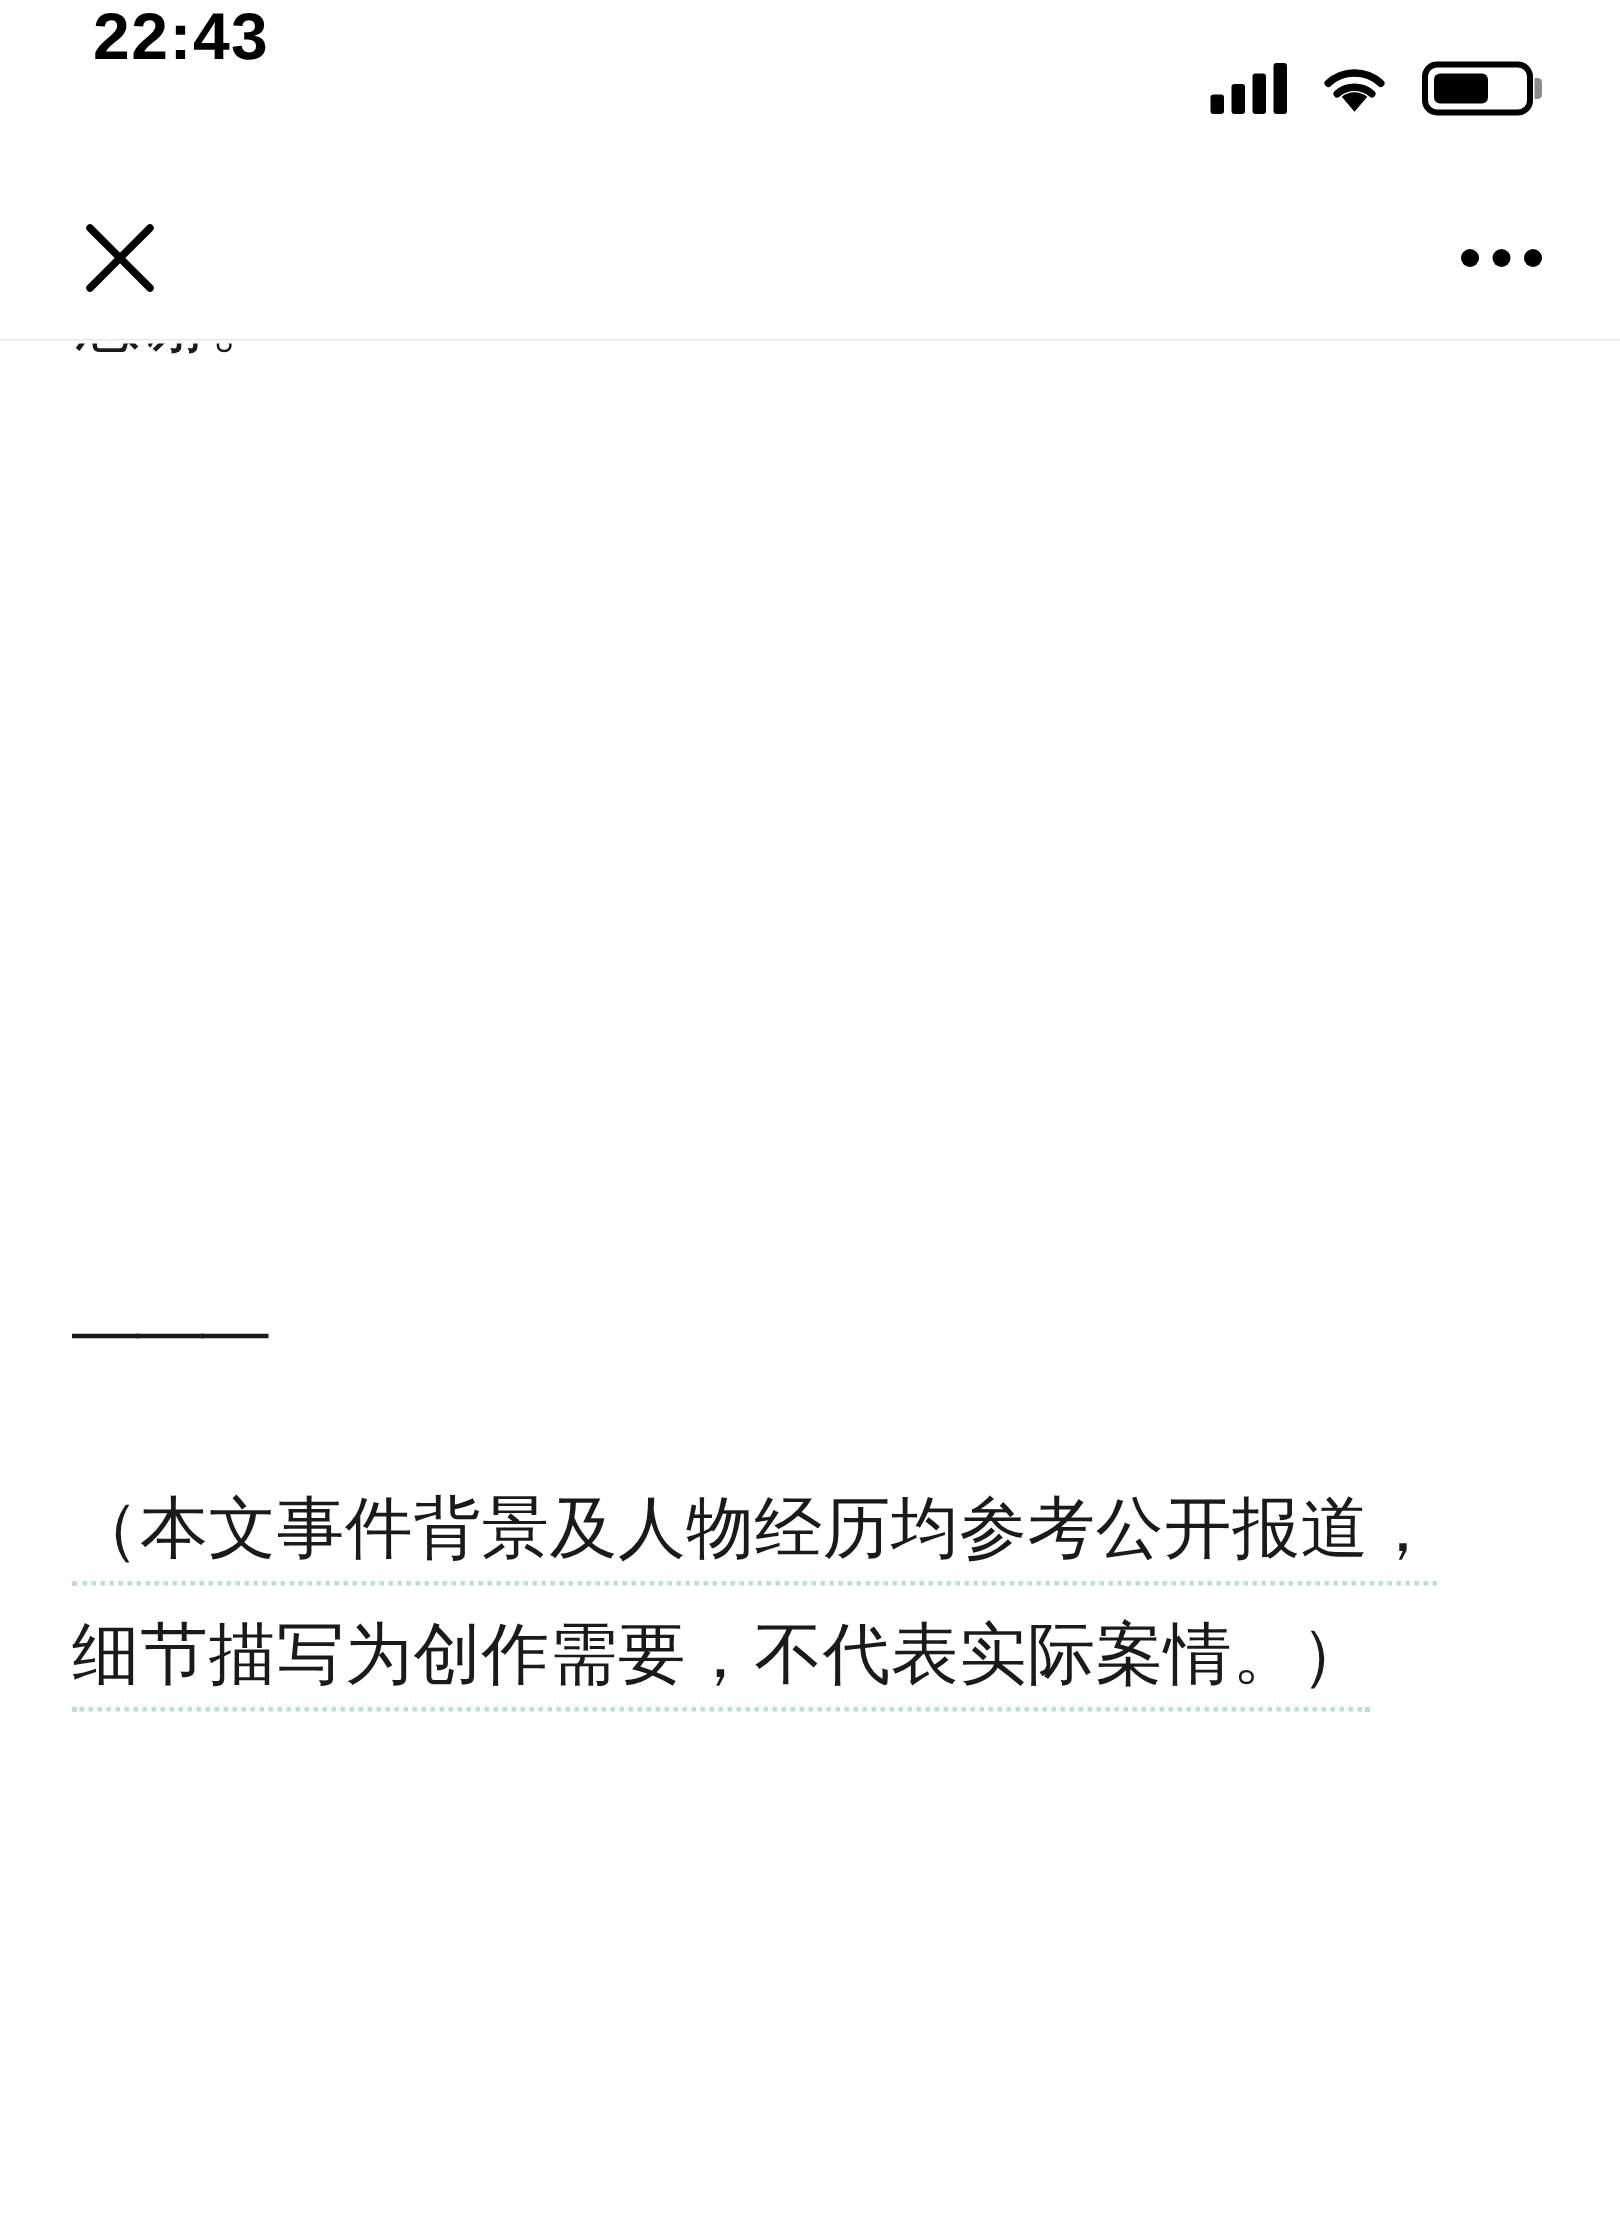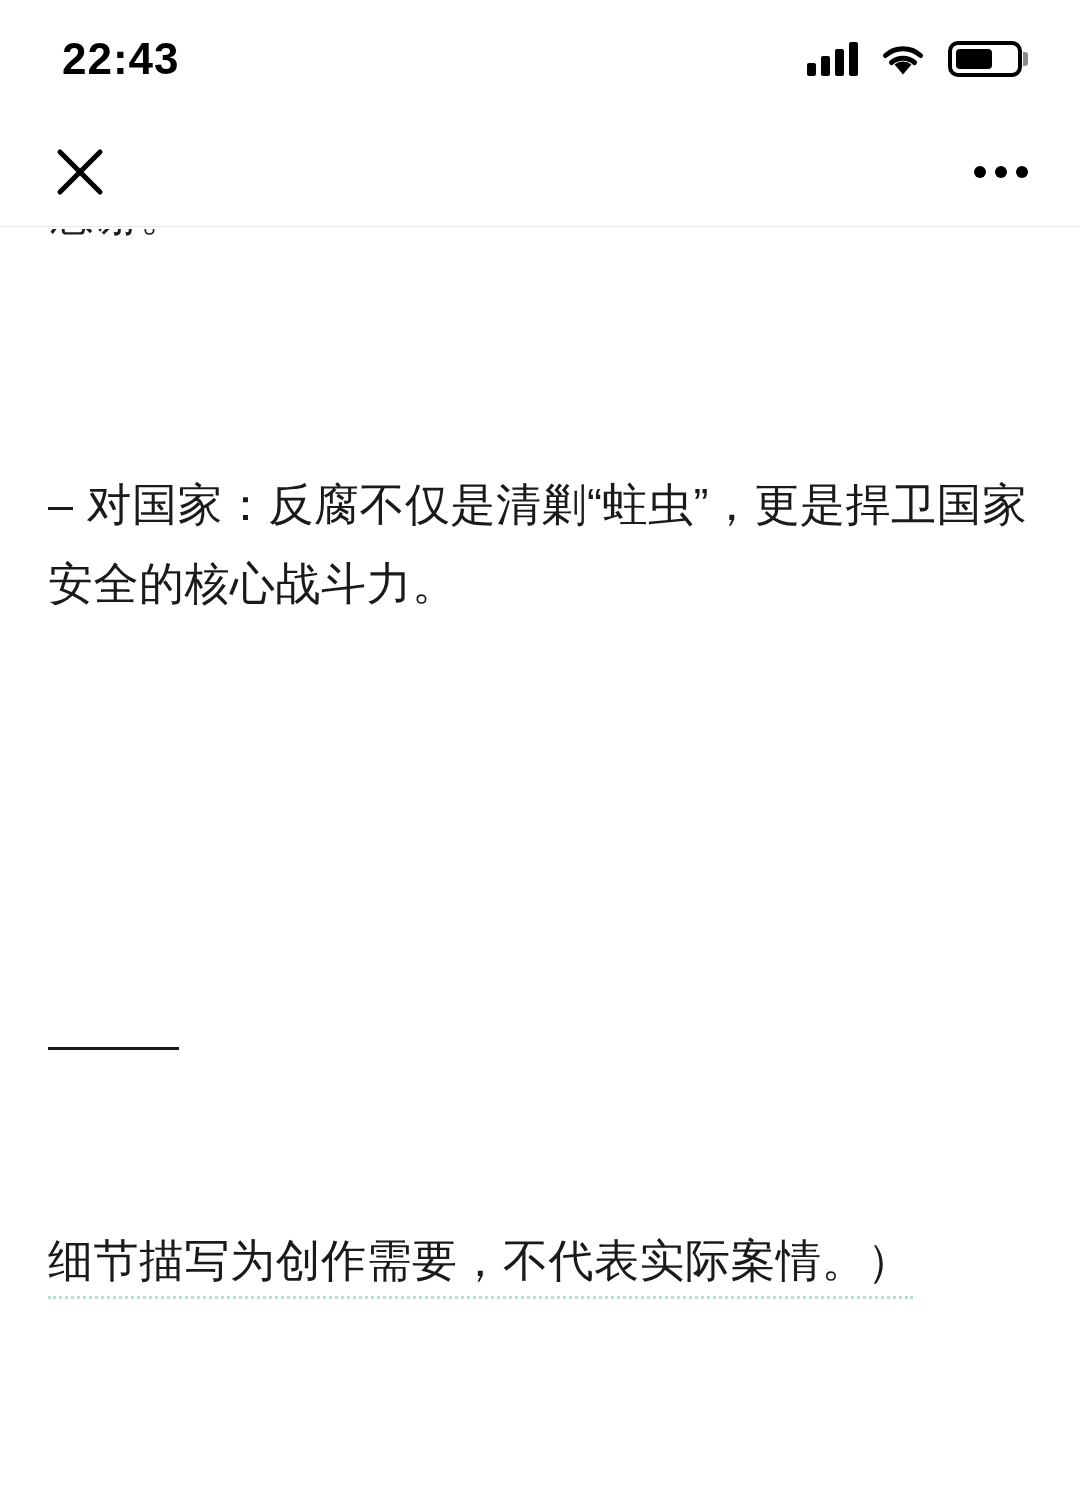--- a/index.html
+++ b/index.html
@@ -13,21 +13,20 @@
     font-family: "Liberation Sans", sans-serif;
     color: #1a1a1a;
     overflow: hidden;
     position: relative;
   }
 
   
   .status-bar {
     height: 118px;
     display: flex;
-    align-items: center;
     justify-content: space-between;
     padding: 0 58px 0 62px;
     box-sizing: border-box;
     gap: 12px;
   }
   .status-time {
     font-size: 44px;
     font-weight: 700;
     letter-spacing: 1px;
     color: #000;
@@ -213,26 +212,25 @@
 <div class="nav-divider"></div>
 
 <div class="article">
 
   <div class="clipped-line">
     <div class="inner">感谢。</div>
   </div>
 
   <div class="gap-1"></div>
 
-  <p class="para">– 对国家：反腐不仅是清剿“蛀虫”，更是捍卫国家安全的核心战斗力。</p>
 
   <div class="gap-2"></div>
 
 
   <div class="gap-2"></div>
 
   <p class="divider-dashes">———</p>
 
   <div class="gap-3"></div>
 
-  <p class="note"><br><span class="u">细节描写为创作需要，不代表实际案情。）</span></p>
+  <p class="note"><span class="u">（本文事件背景及人物经历均参考公开报道，</span><br><span class="u">细节描写为创作需要，不代表实际案情。）</span></p>
 
 </div>
 
 </body></html>

